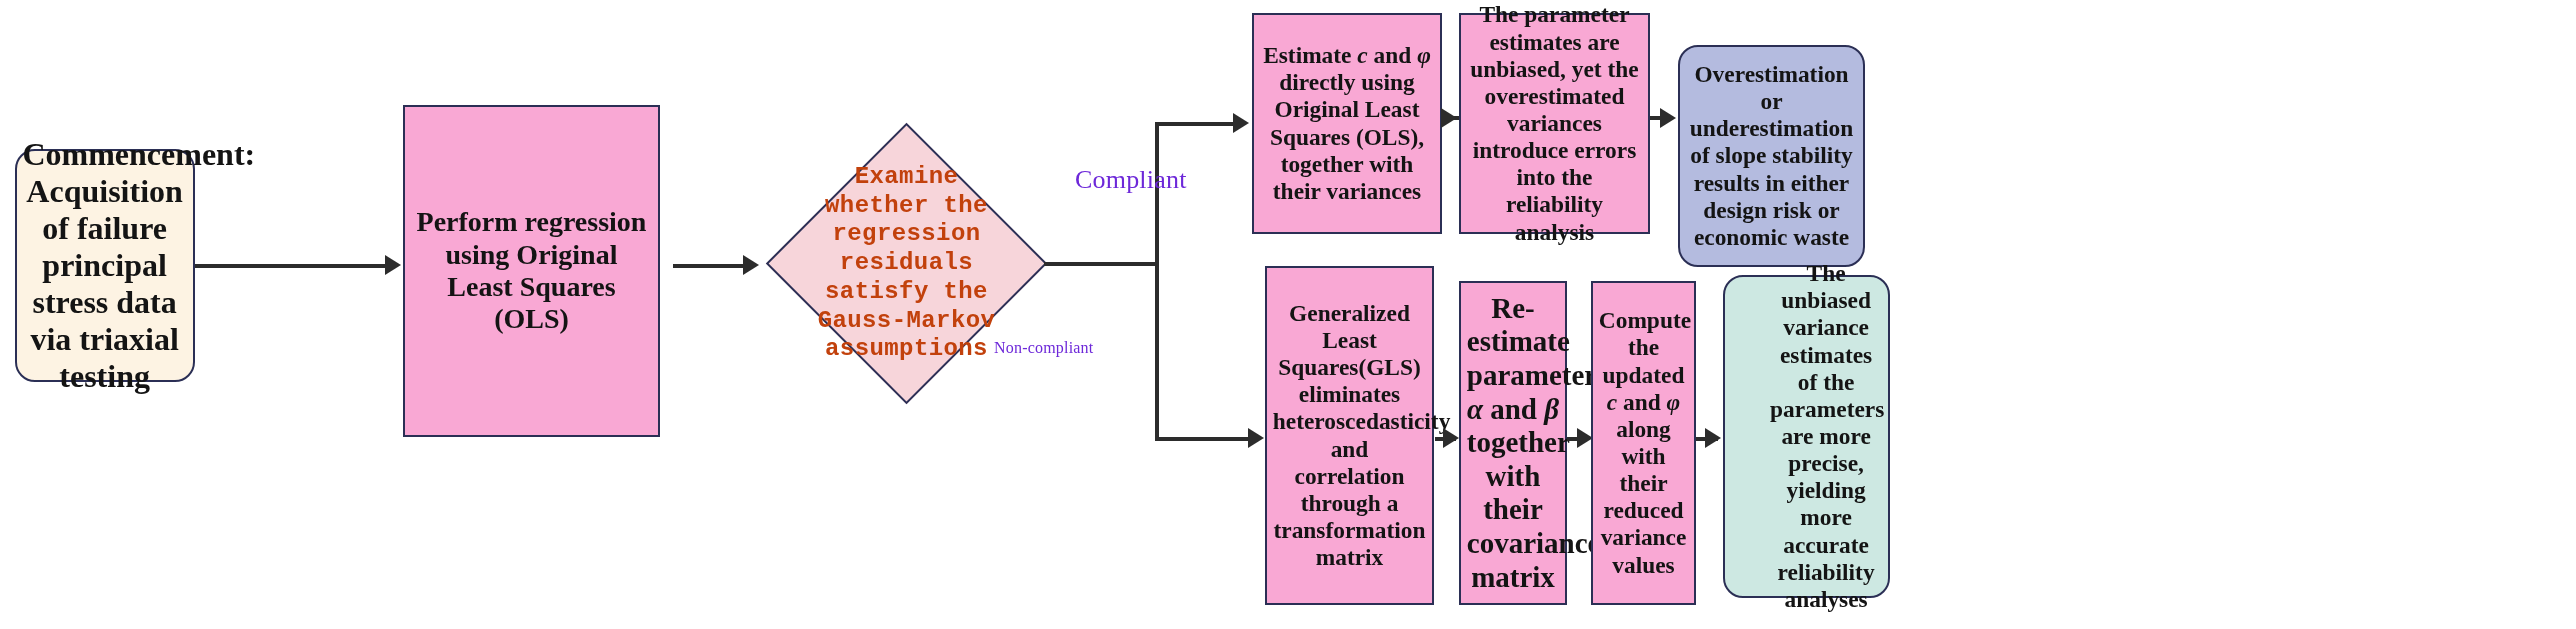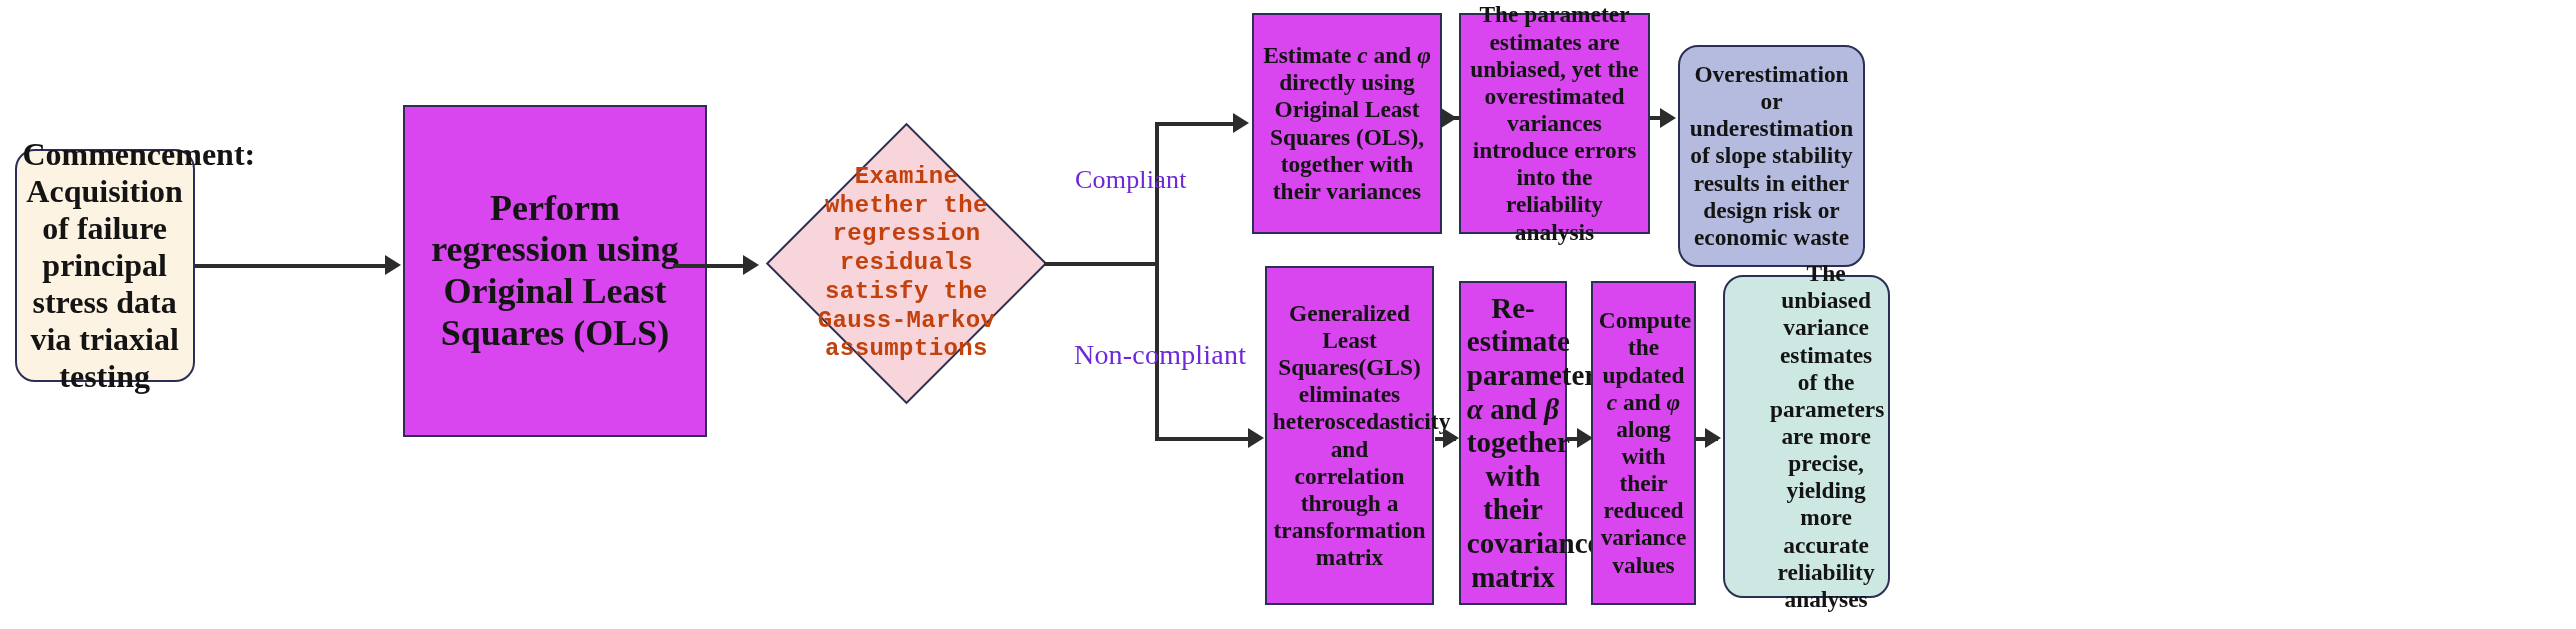--- a/index.html
+++ b/index.html
@@ -28,21 +28,21 @@
     border: 2.9px solid #2b2f55;
     line-height: 1.16;
     padding: 3.5px 5.8px;
   }
   .node .txt { display: block; width: 100%; }
 
   .rounded   { border-radius: 20px; }
   .sharp     { border-radius: 0; }
 
   .fill-cream { background: #fdf3e3; }
-  .fill-white { background: #d946ef; }
+  .fill-white { background: #f9a8d4; }
   .fill-blue  { background: #b4bbdf; }
   .fill-green { background: #cde8e2; padding-left: 45px; }
 
   
   .diamond-wrap {
     position: absolute;
   }
   .diamond-shape {
     position: absolute;
     left: 0; top: 0;
@@ -100,21 +100,21 @@
 
 <div id="canvas">
 
   <div class="node rounded fill-cream" style="left:14.6px; top:149px; width:180px; height:233px; font-size:32px;">
     <span class="txt">Commencement: Acquisition of failure principal stress data via triaxial testing</span>
   </div>
 
   <div class="hline" style="left:195px; top:264px; width:193px;"></div>
   <div class="arrowhead" style="left:385px; top:255px;"></div>
 
-  <div class="node sharp fill-white" style="left:403px; top:105px; width:304px; height:332px; font-size:36px;">
+  <div class="node sharp fill-white" style="left:403px; top:105px; width:257px; height:332px; font-size:28px;">
     <span class="txt">Perform regression using Original Least Squares (OLS)</span>
   </div>
 
   <div class="hline" style="left:673px; top:264px; width:76px;"></div>
   <div class="arrowhead" style="left:743px; top:255px;"></div>
 
   <div class="diamond-wrap" style="left:766px; top:65px; width:281px; height:397px;">
     <div class="diamond-shape" style="left:41px; top:99px; width:199px; height:199px;"></div>
     <div class="diamond-label" style="font-size:24px;">Examine whether the regression residuals satisfy the Gauss-Markov assumptions</div>
   </div>
@@ -122,21 +122,21 @@
   <div class="hline" style="left:1044px; top:262px; width:115px;"></div>
 
   <div class="vline" style="left:1155px; top:122px; height:318px;"></div>
 
   <div class="hline" style="left:1155px; top:122px; width:82px;"></div>
   <div class="arrowhead" style="left:1233px; top:113px;"></div>
   <div class="edge-label" style="left:1075px; top:165px; font-size:26px;">Compliant</div>
 
   <div class="hline" style="left:1155px; top:437px; width:96px;"></div>
   <div class="arrowhead" style="left:1248px; top:428px;"></div>
-  <div class="edge-label" style="left:1074px; top:339px; font-size:28px;">Non-compliant</div>
+  <div class="edge-label" style="left:994px; top:339px; font-size:16px;">Non-compliant</div>
 
   <div class="node sharp fill-white" style="left:1252px; top:13px; width:190px; height:221px; font-size:23.4px;">
     <span class="txt">Estimate <i class="it">c</i> and <i class="it">φ</i> directly using Original Least Squares (OLS), together with their variances</span>
   </div>
 
   <div class="hline" style="left:1442px; top:116px; width:17.5px;"></div>
   <div class="arrowhead" style="left:1441px; top:108px;"></div>
 
   <div class="node sharp fill-white" style="left:1459px; top:13px; width:191px; height:221px; font-size:23.4px;">
     <span class="txt">The parameter estimates are unbiased, yet the overestimated variances introduce errors into the reliability analysis</span>

